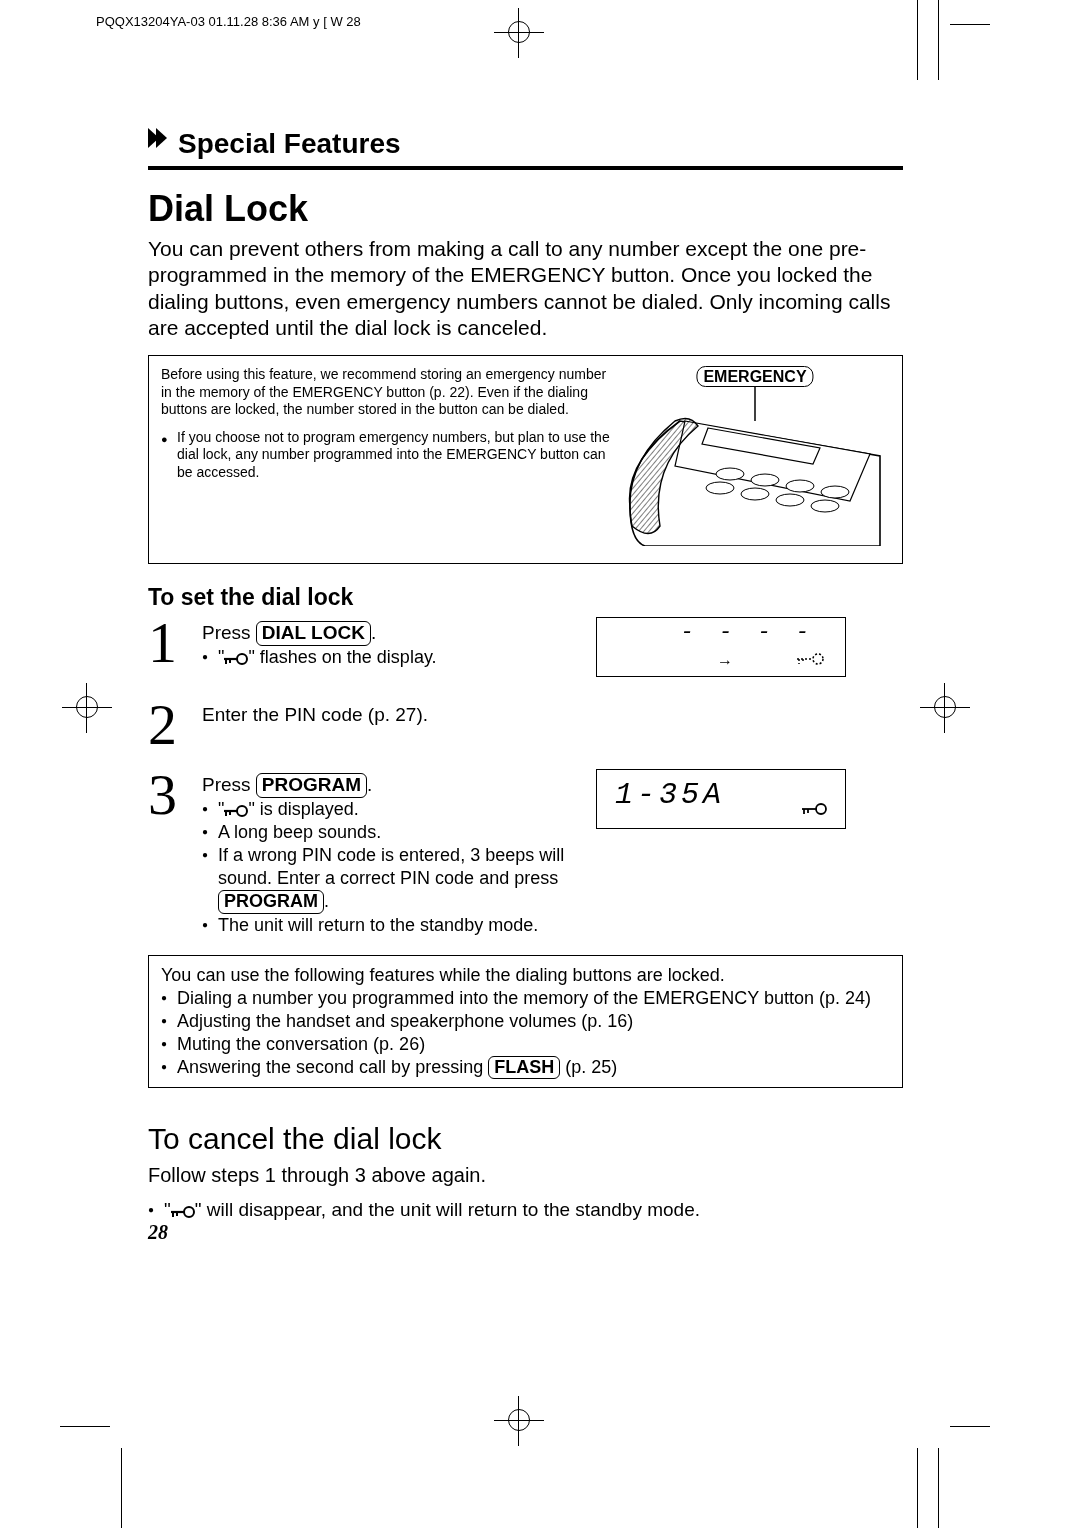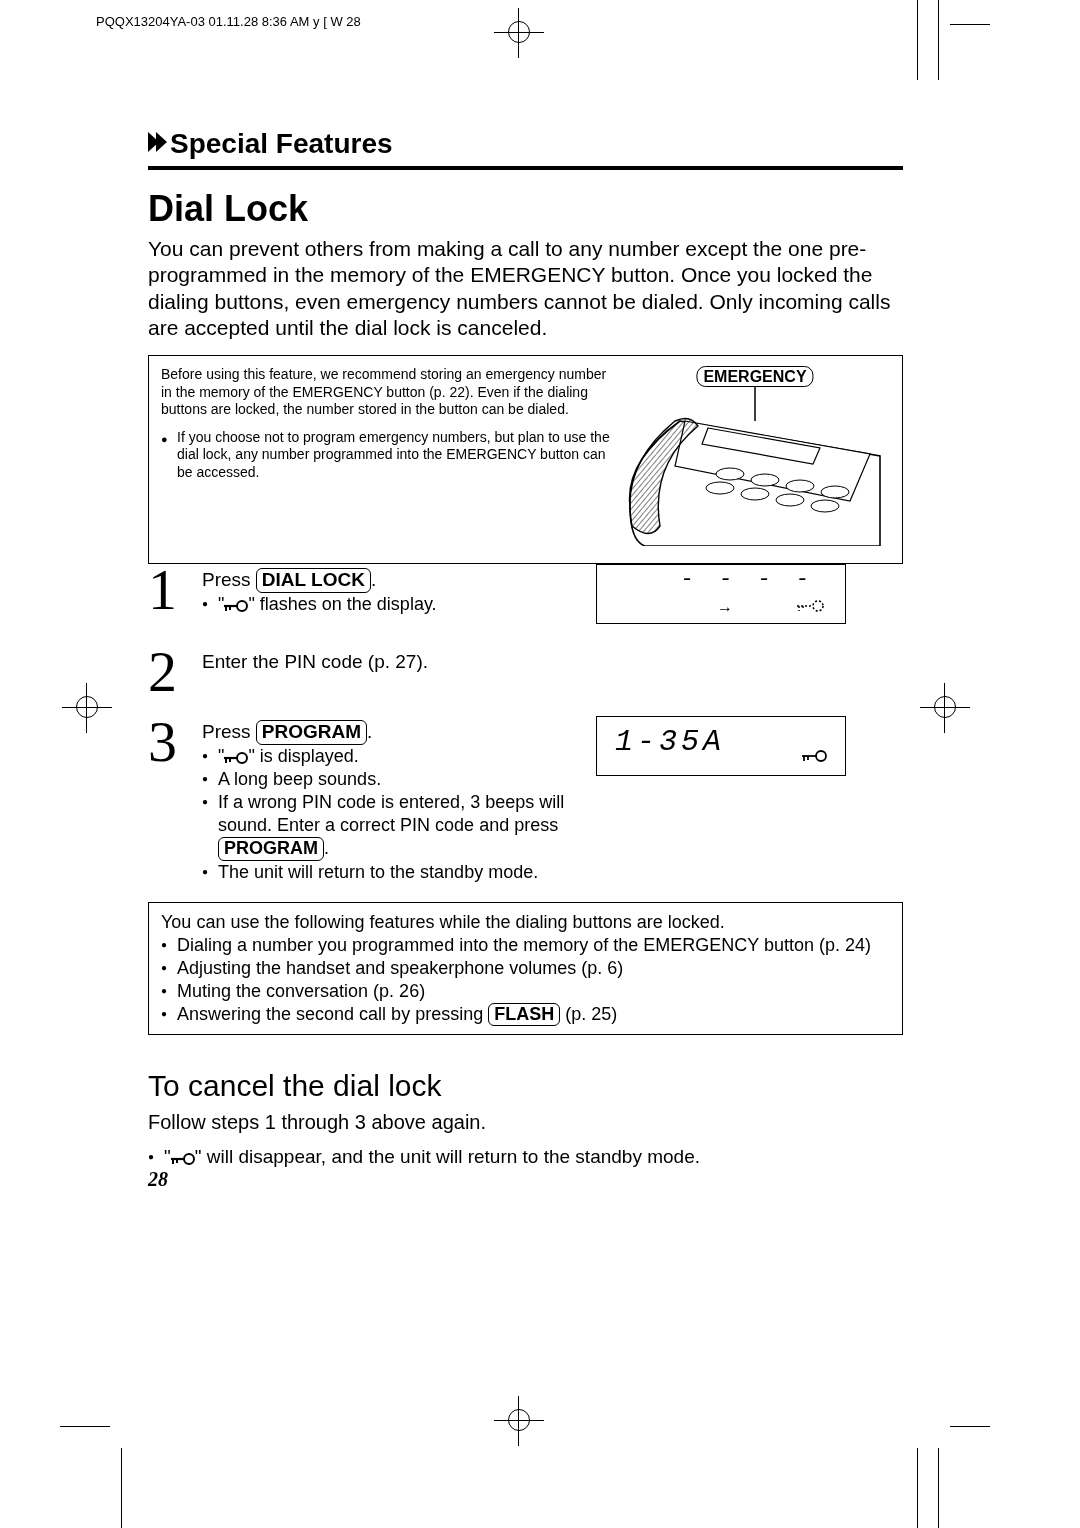--- a/index.html
+++ b/index.html
@@ -21,21 +21,21 @@
   }
   .reg-cross-h { position:absolute; background:#000; height:1px; width:50px; }
   .reg-cross-v { position:absolute; background:#000; width:1px; height:50px; }
   .slug {
     position:absolute; top:14px; left:96px;
     font-size:13px; font-family:Arial, sans-serif;
   }
   .page {
     position:absolute; left:148px; top:128px; width:755px;
   }
-  .kicker-row { display:flex; align-items:center; gap:0; margin-bottom:6px; }
+  .kicker-row { display:flex; align-items:flex-start; gap:8px; margin-bottom:6px; }
   .kicker-row .arrow {
     font-size:22px; line-height:1;
   }
   .kicker { font-size:28px; font-weight:bold; }
   .rule { border-top:4px solid #000; margin-bottom:18px; }
   .h1 { font-size:36px; font-weight:bold; margin:10px 0 6px 0; }
   .intro { font-size:21px; line-height:1.25; margin-bottom:14px; }
   .inset {
     border:1px solid #000; padding:10px 12px 14px 12px;
     position:relative;
@@ -175,20 +175,21 @@
             <ellipse cx="170" cy="134" rx="14" ry="6"></ellipse>
             <ellipse cx="205" cy="140" rx="14" ry="6"></ellipse>
           </g>
 
           <path d="M12,160 Q0,100 55,55 Q70,48 78,60 Q30,100 40,160 Q30,175 12,160 Z" fill="url(#hatch)" stroke="#000" stroke-width="1.4"></path>
         </svg>
       </div>
     </div>
   </div>
 
+  <div class="h2">To set the dial lock</div>
 
   <div class="step">
     <div class="step-num">1</div>
     <div class="step-body" style="width:380px; flex:none;">
       <div>
         <span>Press </span><span class="btnlabel">DIAL LOCK</span><span>.</span>
       </div>
       <div class="sub">
         <span>"</span><svg class="key-svg" width="24" height="14" viewBox="0 0 24 14">
             <circle cx="18" cy="7" r="5" fill="none" stroke="#000" stroke-width="2"></circle>
@@ -254,21 +255,21 @@
             </g>
           </svg>
       </div>
     </div>
     <div class="clr"></div>
   </div>
 
   <div class="noteframe">
     <div>You can use the following features while the dialing buttons are locked.</div>
     <div class="nb">Dialing a number you programmed into the memory of the EMERGENCY button (p. 24)</div>
-    <div class="nb">Adjusting the handset and speakerphone volumes (p. 6)</div>
+    <div class="nb">Adjusting the handset and speakerphone volumes (p. 16)</div>
     <div class="nb">Muting the conversation (p. 26)</div>
     <div class="nb">
       <span>Answering the second call by pressing </span><span class="btnlabel">FLASH</span><span> (p. 25)</span>
     </div>
   </div>
 
   <div class="cancel-h2">To cancel the dial lock</div>
   <div class="cancel-text">Follow steps 1 through 3 above again.</div>
   <div class="cancel-bullet">
     <span>"</span><svg class="key-svg" width="24" height="14" viewBox="0 0 24 14">

